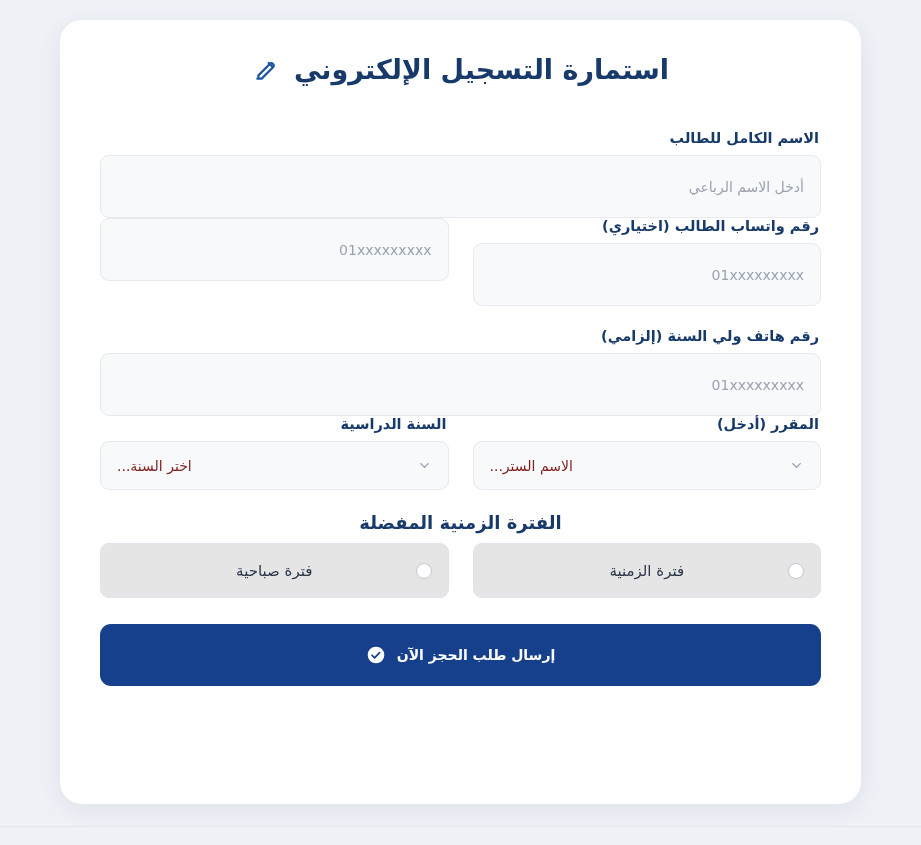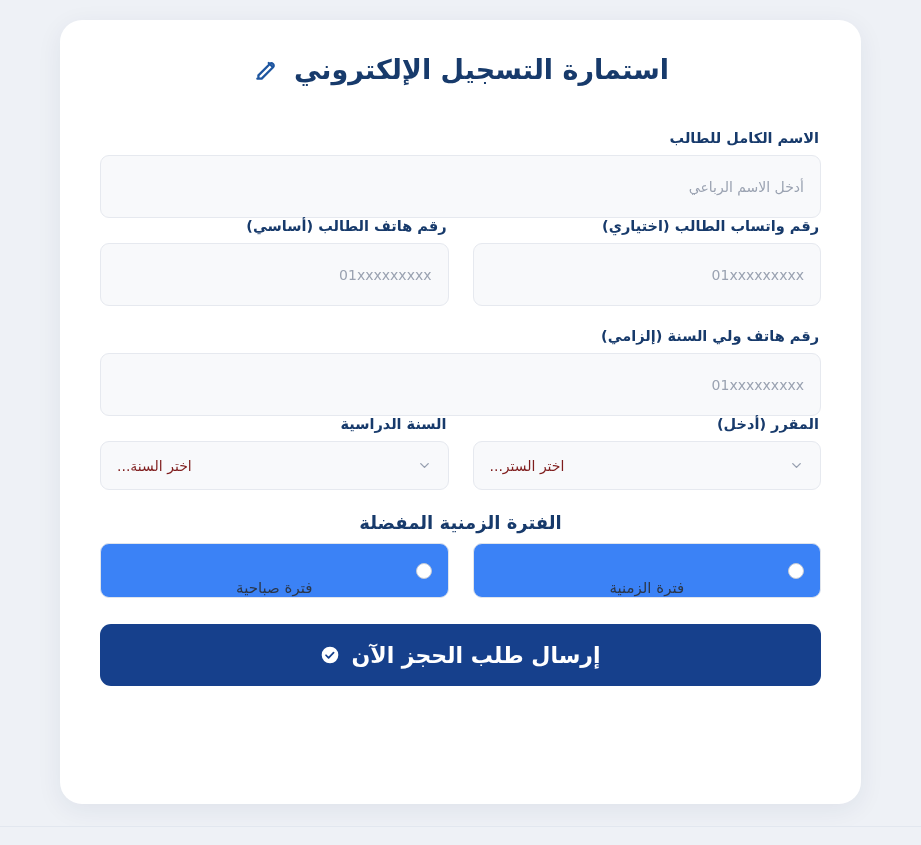--- a/index.html
+++ b/index.html
@@ -119,25 +119,25 @@
   .radio-row {
     display: flex;
     gap: 24px;
     margin-top: 2px;
     margin-bottom: 26px;
   }
   .radio-box {
     box-sizing: border-box;
     flex: 1 1 0;
     height: 55px;
-    background: #3b82f6;
+    background: #e5e5e5;
     border: 1px solid #dfe4ec;
     border-radius: 9px;
     display: flex;
-    align-items: flex-end;
+    align-items: center;
     justify-content: center;
     position: relative;
     font-size: 15px;
     color: #2b3648;
   }
   .radio-circle {
     position: absolute;
     right: 16px;
     top: 50%;
     transform: translateY(-50%);
@@ -156,21 +156,21 @@
     margin-bottom: 10px;
   }
   .submit-btn {
     box-sizing: border-box;
     width: 100%;
     height: 62px;
     background: #16408c;
     border: none;
     border-radius: 11px;
     color: #ffffff;
-    font-size: 22px;
+    font-size: 14px;
     font-weight: bold;
     font-family: "DejaVu Sans", "Liberation Sans", sans-serif;
     display: flex;
     align-items: center;
     justify-content: center;
     gap: 11px;
     cursor: pointer;
   }
   .check-icon {
     display: inline-flex;
@@ -205,39 +205,38 @@
     </div>
 
     <div class="row">
       <div class="col">
         <label class="field-label">رقم واتساب الطالب (اختياري)</label>
         <div class="input-box">
           <span>01xxxxxxxxx</span>
         </div>
       </div>
       <div class="col">
-        <label class="field-label">رقم هاتف الطالب (أساسي)</label>
         <div class="input-box">
           <span>01xxxxxxxxx</span>
         </div>
       </div>
     </div>
 
     <div class="single">
       <label class="field-label">رقم هاتف ولي السنة (إلزامي)</label>
       <div class="input-box">
         <span>01xxxxxxxxx</span>
       </div>
     </div>
 
     <div class="row">
       <div class="col">
         <label class="field-label">المقرر (أدخل)</label>
         <div class="select-box">
-          <span>اختر الستر...</span>
+          <span>الاسم الستر...</span>
           <span class="chev">
             <svg viewBox="0 0 24 24" width="15" height="15" fill="none" stroke="#97a0b0" stroke-width="2.2" stroke-linecap="round" stroke-linejoin="round">
                 <path d="M6 9l6 6 6-6"></path>
               </svg>
           </span>
         </div>
       </div>
       <div class="col">
         <label class="field-label">السنة الدراسية</label>
         <div class="select-box">

